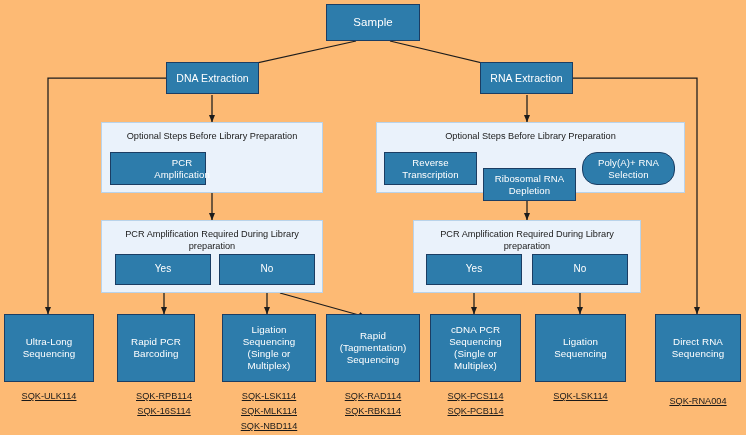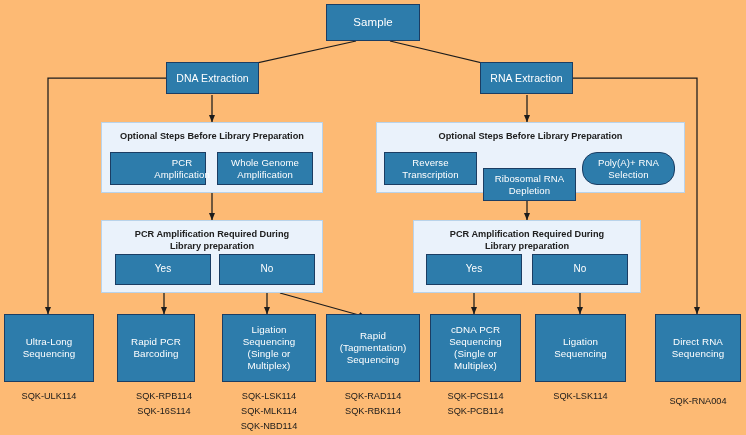--- a/index.html
+++ b/index.html
@@ -48,31 +48,30 @@
     z-index: 2;
   }
   .panel-title {
     position: absolute;
     left: 0;
     right: 0;
     text-align: center;
     color: #202020;
     font-size: 9.2px;
     line-height: 1.28;
-    font-weight: bold;
   }
   .kit {
     position: absolute;
     text-align: center;
     color: #1a1a1a;
     font-size: 9.2px;
     line-height: 1.62;
     z-index: 3;
   }
-  .kit div { white-space: nowrap; }
+  .kit div { white-space: nowrap; text-decoration: underline; }
 </style>
 </head>
 <body>
 
 <div id="canvas">
 
   <svg class="edges" viewBox="0 0 746 435">
     <defs>
       <marker id="arrow" markerWidth="9" markerHeight="9" refX="7.2" refY="3.1" orient="auto" markerUnits="userSpaceOnUse">
         <path d="M0,0 L7.4,3.1 L0,6.2 z" fill="#1c1c1c"></path>
@@ -110,23 +109,20 @@
   <div class="node" style="left:480px; top:62px; width:93px; height:32px; font-size:10.5px;">
     <span>RNA Extraction</span>
   </div>
 
   <div class="panel" style="left:101px; top:122px; width:222px; height:71px;">
     <div class="panel-title" style="top:8px;">Optional Steps Before Library Preparation</div>
   </div>
   <div class="node" style="left:110px; top:152px; width:96px; height:33px; font-size:9.6px;padding-left:48px;">
     <span>PCR Amplification</span>
   </div>
-  <div class="node" style="left:217px; top:152px; width:96px; height:33px; font-size:9.6px;">
-    <span>Whole Genome Amplification</span>
-  </div>
 
   <div class="panel" style="left:376px; top:122px; width:309px; height:71px;">
     <div class="panel-title" style="top:8px;">Optional Steps Before Library Preparation</div>
   </div>
   <div class="node" style="left:384px; top:152px; width:93px; height:33px; font-size:9.6px;">
     <span>Reverse Transcription</span>
   </div>
   <div class="node" style="left:483px; top:152px; width:93px; height:33px; font-size:9.6px;margin-top:16px;">
     <span>Ribosomal RNA Depletion</span>
   </div>

